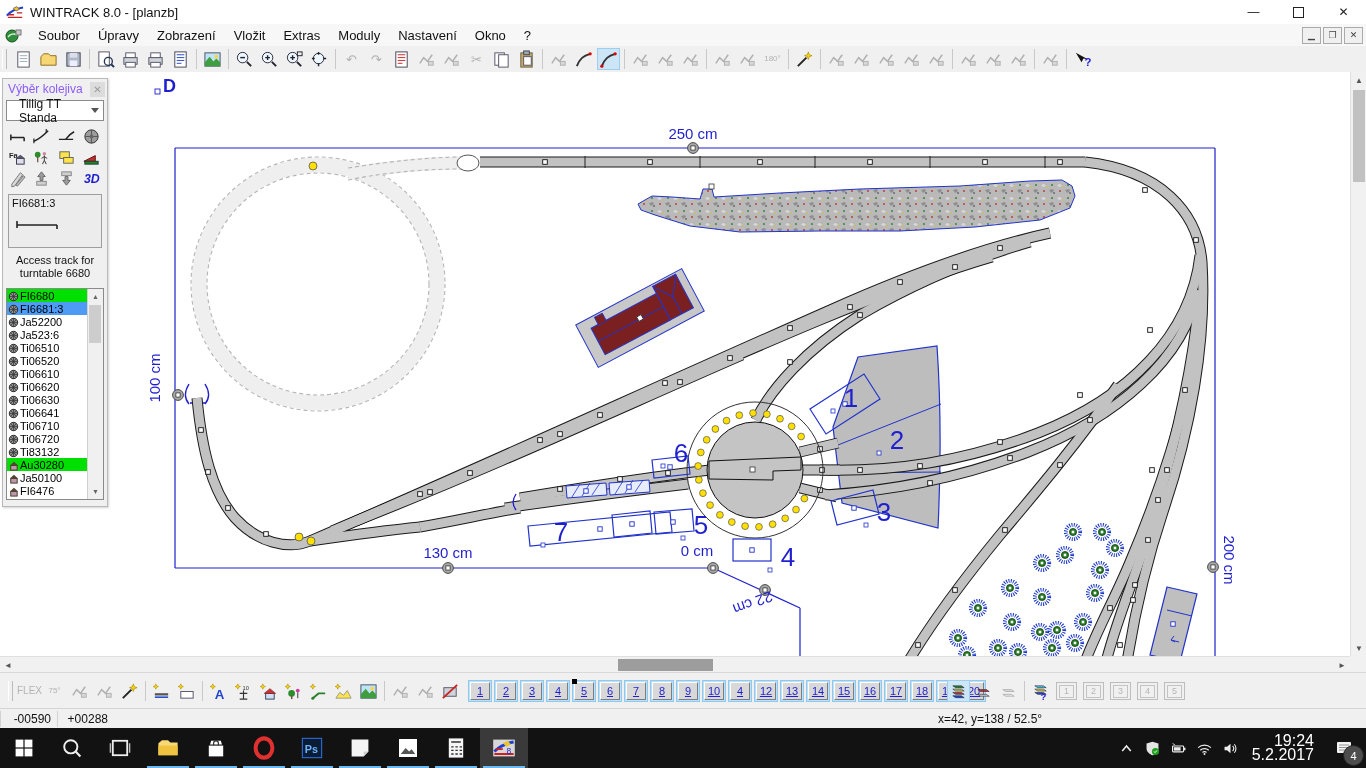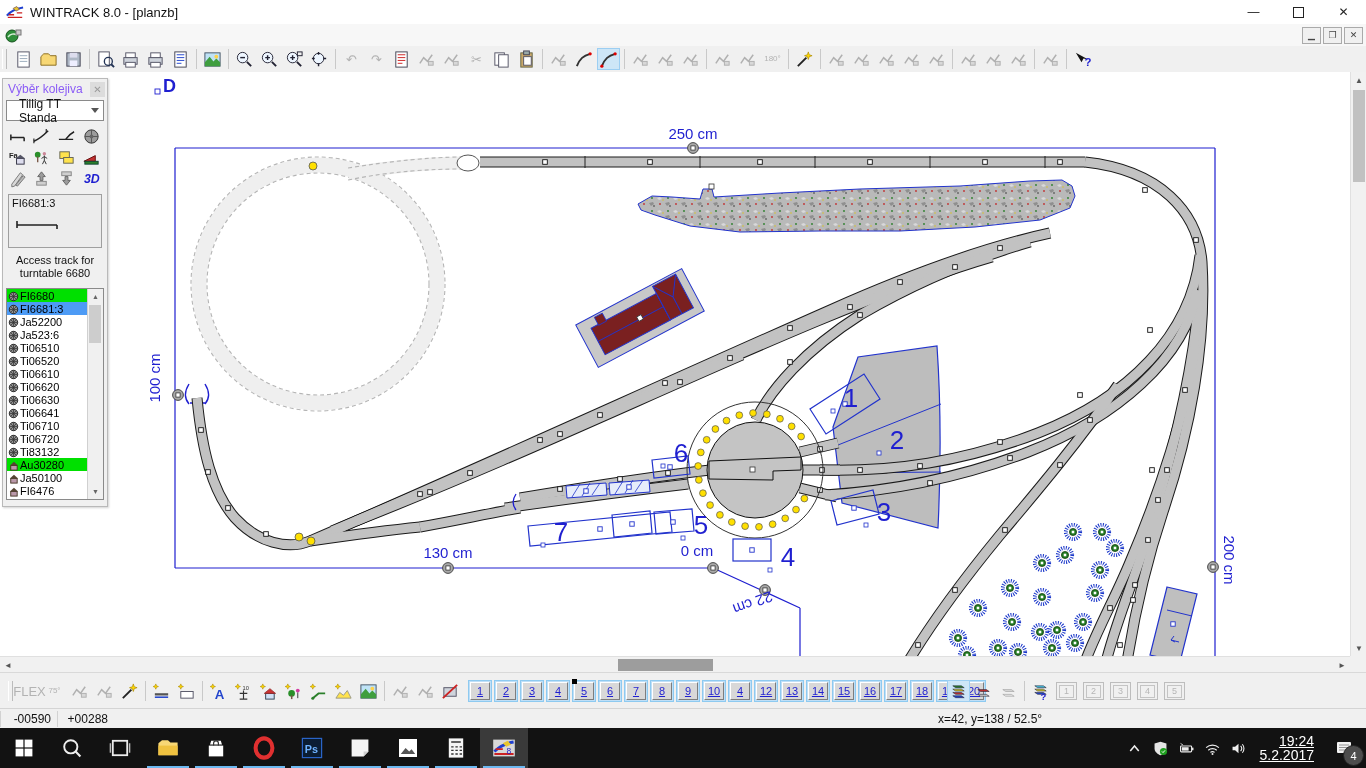--- a/index.html
+++ b/index.html
@@ -73,21 +73,21 @@
   .sb-cell{width:50px;text-align:right;padding-right:6px;border-left:1px solid #d2d2d2;height:16px;line-height:16px;}
   
   #taskbar{position:absolute;left:0;top:728px;width:1366px;height:40px;background:#121212;display:flex;align-items:stretch;}
   .tslot{width:48px;height:40px;display:flex;align-items:center;justify-content:center;position:relative;}
   .tslot.active{background:#3a3a3a;}
   .tslot.open::after{content:"";position:absolute;left:3px;right:3px;bottom:0;height:2px;background:#6cb8f0;}
   .tslot svg{width:24px;height:24px;}
   #tray{margin-left:auto;display:flex;align-items:center;}
   #tray .tico{width:26px;height:40px;display:flex;align-items:center;justify-content:center;}
   #tray svg{width:17px;height:17px;}
-  #clock{color:#fff;font-size:14px;text-align:right;line-height:14px;padding:0 8px;text-decoration:underline;}
+  #clock{color:#fff;font-size:16px;text-align:right;line-height:14px;padding:0 8px;}
   #notif{position:relative;width:44px;height:40px;display:flex;align-items:center;justify-content:center;}
   #badge{position:absolute;right:2px;bottom:2px;width:19px;height:19px;border-radius:50%;background:#4d4d4d;border:1px solid #222;color:#fff;font-size:11px;display:flex;align-items:center;justify-content:center;}
 </style>
 </head>
 <body>
 
 <div id="titlebar">
   <svg class="logo" viewBox="0 0 20 16">
     <rect x="0" y="2" width="20" height="12" fill="#fff"></rect>
     <path d="M1 12 C6 6 12 4 19 3" stroke="#1f3fd0" stroke-width="2.5" fill="none"></path>
@@ -103,20 +103,21 @@
     <span class="wbtn">✕</span>
   </div>
 </div>
 
 <div id="menubar">
   <svg class="appico" viewBox="0 0 17 15">
     <circle cx="7" cy="8" r="6" fill="#2f8f3a" stroke="#14521c"></circle>
     <path d="M3 9c2-3 6-4 9-2" stroke="#d8f0d8" stroke-width="1.4" fill="none"></path>
     <rect x="11" y="2" width="5" height="5" fill="#c8c8c8" stroke="#777"></rect>
   </svg>
+  <span id="menu-items"><span class="menuitem">Soubor</span><span class="menuitem">Úpravy</span><span class="menuitem">Zobrazení</span><span class="menuitem">Vložit</span><span class="menuitem">Extras</span><span class="menuitem">Moduly</span><span class="menuitem">Nastavení</span><span class="menuitem">Okno</span><span class="menuitem">?</span></span>
   <div class="mdi">
     <span class="mdibtn">▁</span>
     <span class="mdibtn">❐</span>
     <span class="mdibtn">✕</span>
   </div>
 </div>
 
 <div id="toolbar-top">
   <span class="grip"></span>
 <span class="tbtn">
@@ -972,21 +973,21 @@
       <div id="lthumb"></div>
       <div class="larrow" style="bottom:0;">▼</div>
     </div>
   </div>
 </div>
 
 <div id="toolbar-bottom">
   <div id="tb-left">
       <span class="grip"></span>
       <span class="tbtn disabled">
-        <span class="ch" style="font-size: 13px;">FLEX</span>
+        <span class="ch" style="font-size: 10px;">FLEX</span>
       </span>
       <span class="tbtn disabled">
         <span class="ch" style="font-size: 8px;">75°</span>
       </span>
       <span class="tbtn disabled">
         <svg viewBox="0 0 20 20">
           <path d="M3 14l4-6 4 4 5-7" fill="none" stroke="#b0b0b0" stroke-width="1.6"></path>
           <rect x="12" y="12" width="5" height="4" fill="#d8d8d8" stroke="#b0b0b0"></rect>
         </svg>
       </span>

